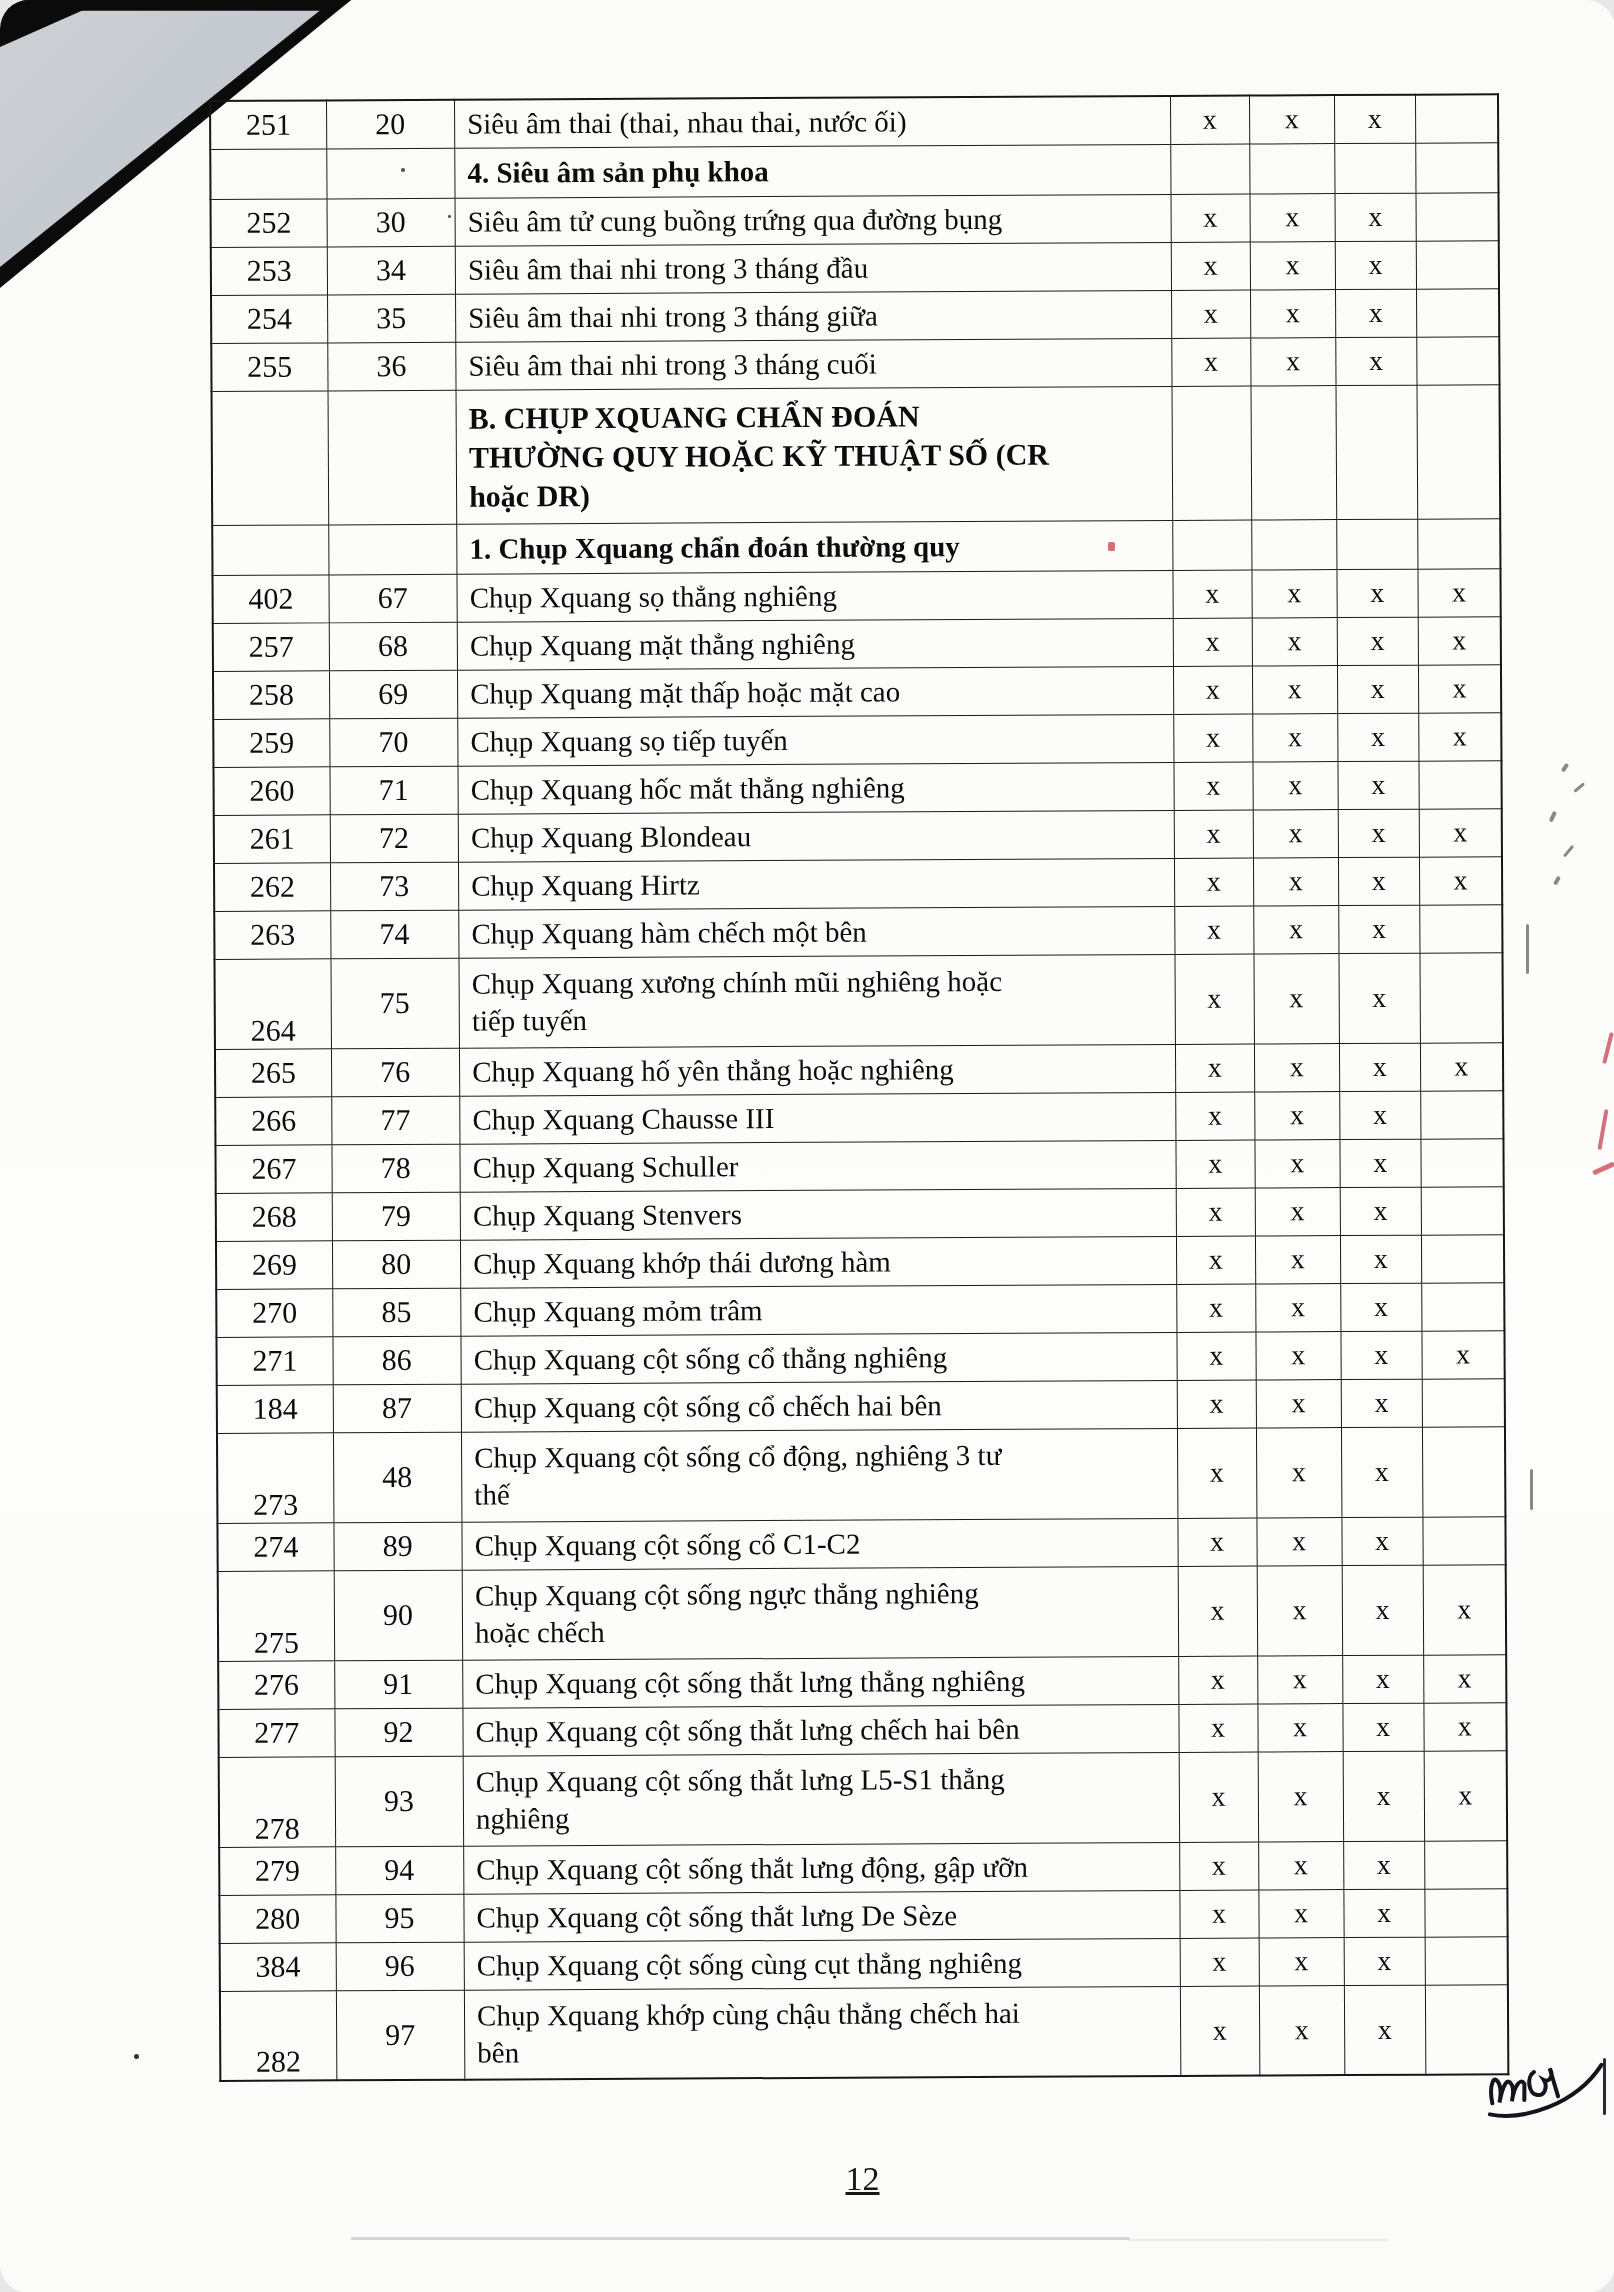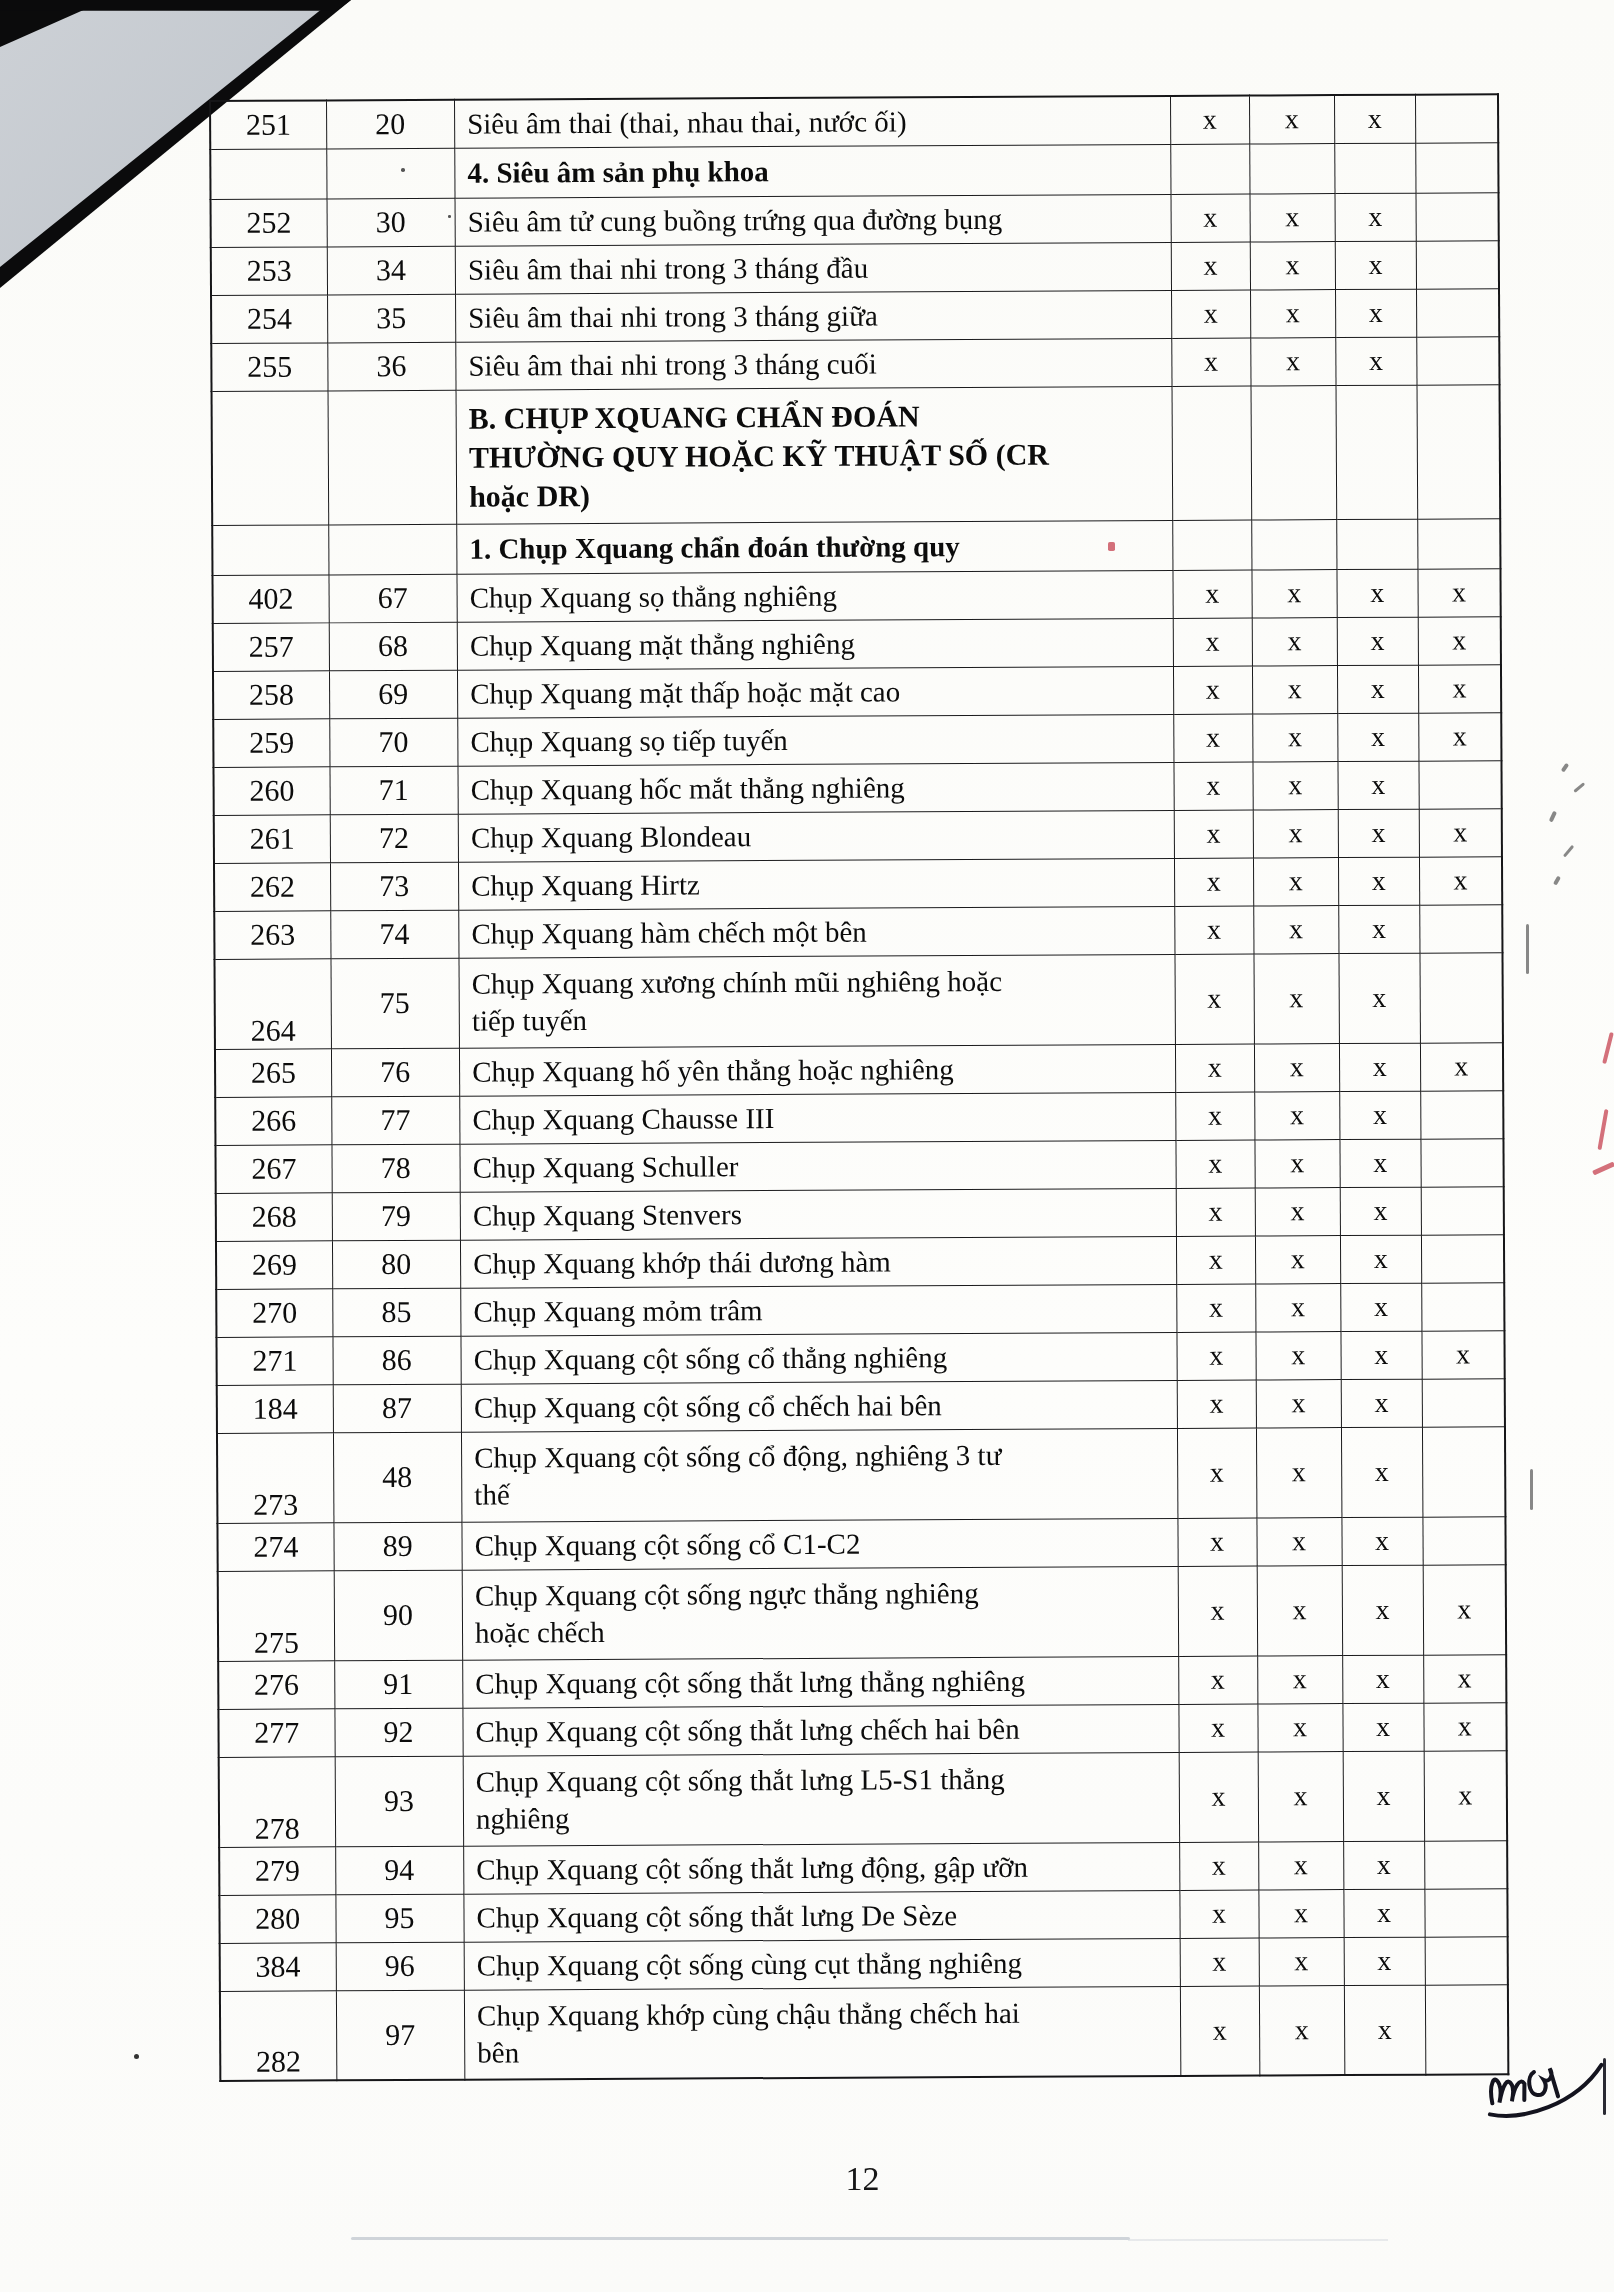--- a/index.html
+++ b/index.html
@@ -4,20 +4,21 @@
 <style>
   html,body{margin:0;padding:0;}
   body{background:#e8e8e8;}
   .page{
     position:relative;
     width:1615px;height:2293px;
     background:linear-gradient(180deg,#fbfbf8 0%,#fdfdfb 60%,#fbfbf9 100%);
     overflow:hidden;
     font-family:"Liberation Serif","DejaVu Serif",serif;
     color:#0c0c0c;
+    border-radius:29px;
   }
 
   
   .corner-black{
     position:absolute;left:0;top:0;width:358px;height:296px;
     background:#0b0b0c;
     clip-path:polygon(0 0,351px 0,0 288px);
   }
   .corner-gray{
     position:absolute;left:0;top:0;width:358px;height:296px;
@@ -67,21 +68,21 @@
     white-space:pre-line;
   }
   .c-mark{text-align:center;font-size:28px;}
   .section-title{font-weight:bold;}
   tr.major .c-name{font-size:30px;line-height:1.3;}
   tr.tall td.c-stt{vertical-align:bottom;}
 
   
   .page-number{
     position:absolute;left:800px;top:2160px;width:125px;
-    text-align:center;font-size:34px;color:#161616;
+    text-align:center;font-size:34px;color:#161616;text-decoration:underline;
   }
 
   
   .signature{
     position:absolute;left:1480px;top:2040px;width:134px;height:90px;
     transform:rotate(-6deg);
   }
 </style>
 </head>
 <body>

